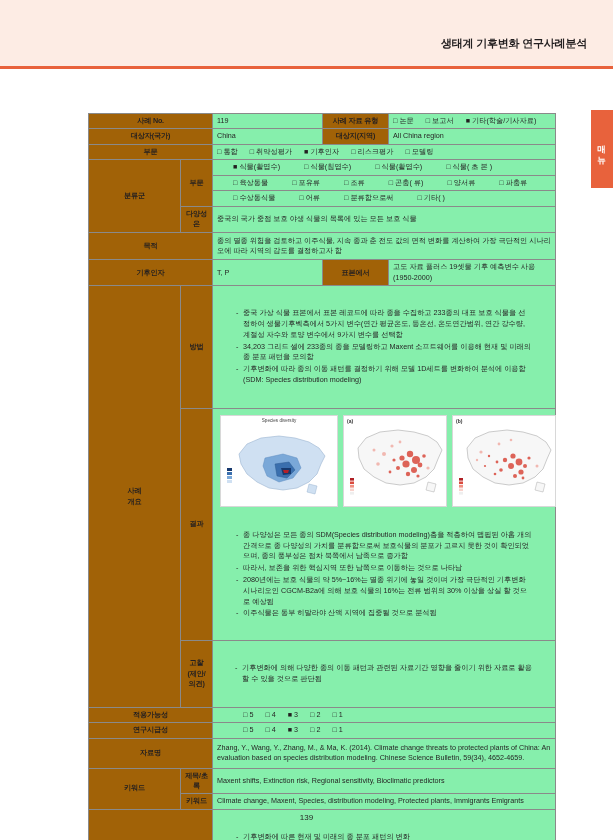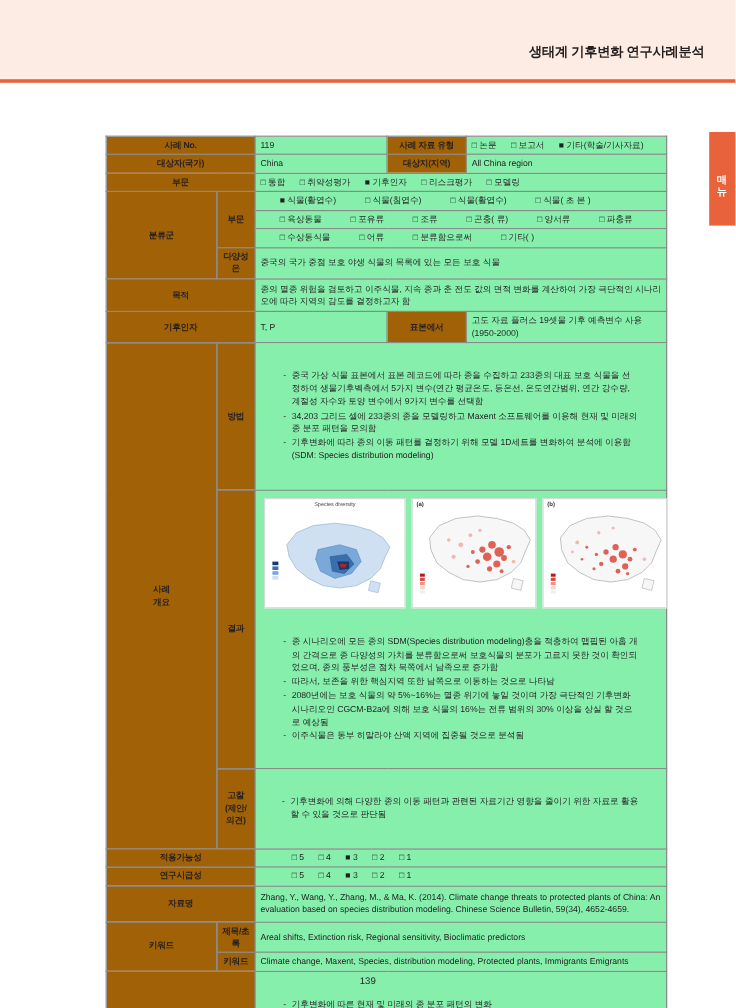--- a/index.html
+++ b/index.html
@@ -297,21 +297,21 @@
                   <rect x="6" y="61.5" width="4" height="2.6" fill="#d94a3d"></rect>
                   <rect x="6" y="65" width="4" height="2.6" fill="#ef8f82"></rect>
                   <rect x="6" y="68.5" width="4" height="2.6" fill="#f8d2cb"></rect>
                   <rect x="6" y="72" width="4" height="2.6" fill="#efefef"></rect>
                 </g>
               </svg>
             </div>
           </div>
 
           <ul class="dash">
-            <li>종 시나리오에 모든 종의 SDM(Species distribution modeling)층을 적층하여 맵핍된 아홉 개의 간격으로 종 다양성의 가치를 분류함으로써 보호식물의 분포가 고르지 못한 것이 확인되었으며, 종의 풍부성은 점차 북쪽에서 남족으로 증가함</li>
+            <li>종 다양성은 모든 종의 SDM(Species distribution modeling)층을 적층하여 맵핍된 아홉 개의 간격으로 종 다양성의 가치를 분류함으로써 보호식물의 분포가 고르지 못한 것이 확인되었으며, 종의 풍부성은 점차 북쪽에서 남족으로 증가함</li>
             <li>따라서, 보존을 위한 핵심지역 또한 남쪽으로 이동하는 것으로 나타남</li>
             <li>2080년에는 보호 식물의 약 5%~16%는 멸종 위기에 놓일 것이며 가장 극단적인 기후변화 시나리오인 CGCM-B2a에 의해 보호 식물의 16%는 전류 범위의 30% 이상을 상실 할 것으로 예상됨</li>
             <li>이주식물은 동부 히말라야 산액 지역에 집중될 것으로 분석됨</li>
           </ul>
         </td>
       </tr>
 
       <tr>
         <td class="lbl" style="white-space:pre-line">고찰
 (제안/의견)</td>
@@ -337,21 +337,21 @@
       </tr>
 
       <tr>
         <td class="lbl" colspan="3">자료명</td>
         <td class="val ref-text" colspan="3" style="padding:4px">Zhang, Y., Wang, Y., Zhang, M., &amp; Ma, K. (2014). Climate change threats to protected plants of China: An evaluation based on species distribution modeling. Chinese Science Bulletin, 59(34), 4652-4659.</td>
       </tr>
 
       <tr>
         <td class="lbl" rowspan="2" colspan="2">키워드</td>
         <td class="lbl">제목/초록</td>
-        <td class="val" colspan="3">Areal shifts, Extinction risk, Regional sensitivity, Bioclimatic predictors</td>
+        <td class="val" colspan="3">Maxent shifts, Extinction risk, Regional sensitivity, Bioclimatic predictors</td>
       </tr>
       <tr>
         <td class="lbl">키워드</td>
         <td class="val" colspan="3">Climate change, Maxent, Species, distribution modeling, Protected plants, Immigrants Emigrants</td>
       </tr>
 
       <tr>
         <td class="lbl" colspan="3">리스크</td>
         <td class="val" colspan="3" style="padding:4px 5px">
           <ul class="dash tight">

